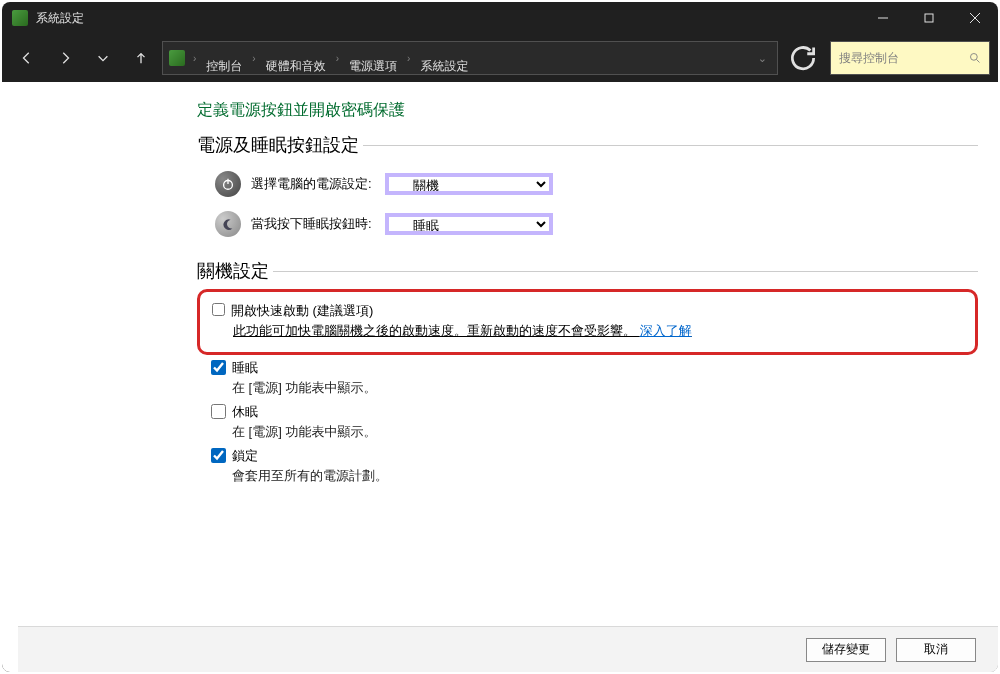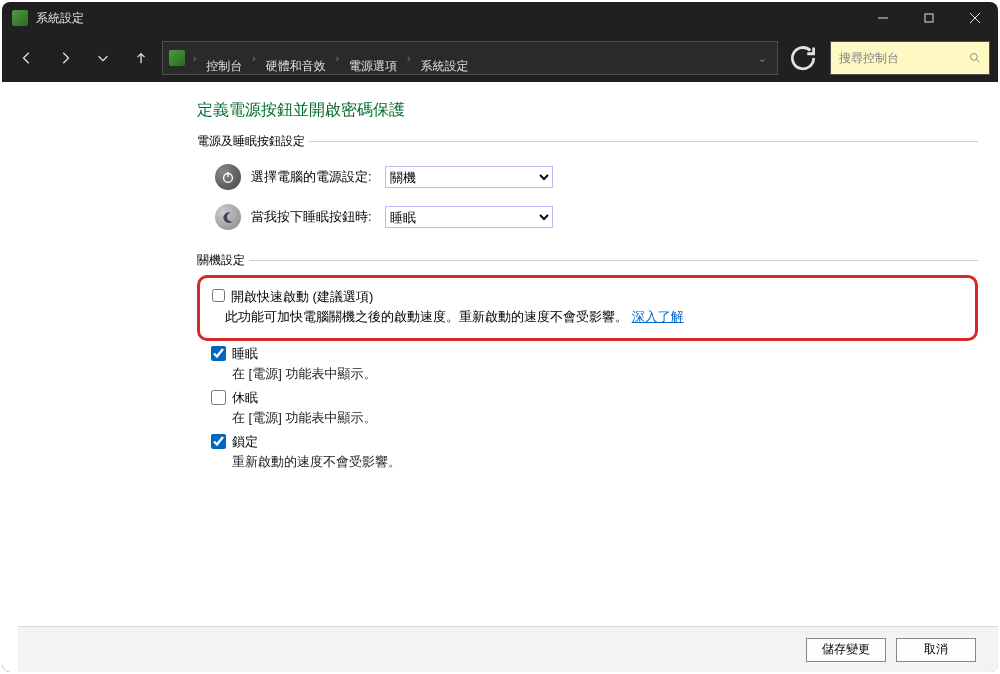--- a/index.html
+++ b/index.html
@@ -113,21 +113,21 @@
   margin-bottom: 12px;
 }
 .desc { margin-bottom: 20px; line-height: 1.5; }
 fieldset {
   border: none;
   border-top: 1px solid #ccc;
   padding: 0;
   margin: 0 0 18px 0;
 }
 fieldset > legend {
-  font-size: 12px;
+  font-size: 18px;
   padding: 0 4px 0 0;
   color: #000;
 }
 .row {
   display: flex;
   align-items: center;
   margin: 14px 0 4px 18px;
 }
 .icon-circle {
   width: 26px; height: 26px;
@@ -136,23 +136,23 @@
   margin-right: 10px;
 }
 .icon-power { background: radial-gradient(circle at 30% 30%, #888, #444); }
 .icon-sleep { background: radial-gradient(circle at 30% 30%, #ccc, #888); }
 .icon-circle svg { width: 14px; height: 14px; }
 .row-label { width: 134px; }
 select.combo {
   width: 168px;
   height: 22px;
   font-size: 13px;
-  border: 1px solid #c4b5fd;
+  border: 4px solid #c4b5fd;
   background: #fff;
-  padding: 0 0;
+  padding: 0 20px;
 }
 .highlight-row {
   border: 3px solid #d62828;
   border-radius: 10px;
   padding: 10px 14px 12px 12px;
   margin: 6px 0 4px 0;
 }
 .check-line {
   display: flex;
   align-items: flex-start;
@@ -301,21 +301,21 @@
       </fieldset>
 
       <fieldset>
         <legend>關機設定</legend>
 
         <div class="highlight-row">
           <div style="display:flex; align-items:flex-start;">
             <input type="checkbox" style="margin-right: 6px; margin-top: 1px;">
             <span class="check-label">開啟快速啟動 (建議選項)</span>
           </div>
-          <div style="margin:2px 0 0 13px;">
+          <div style="margin:2px 0 0 21px;text-decoration:underline;">
             <span>此功能可加快電腦關機之後的啟動速度。重新啟動的速度不會受影響。</span>
             <a class="link">深入了解</a>
           </div>
         </div>
 
         <div class="check-line">
           <input type="checkbox" checked="" style="">
           <span class="check-label">睡眠</span>
         </div>
         <div class="check-sub">在 [電源] 功能表中顯示。</div>
@@ -323,21 +323,21 @@
         <div class="check-line">
           <input type="checkbox" style="">
           <span class="check-label">休眠</span>
         </div>
         <div class="check-sub">在 [電源] 功能表中顯示。</div>
 
         <div class="check-line">
           <input type="checkbox" checked="" style="">
           <span class="check-label">鎖定</span>
         </div>
-        <div class="check-sub">重新啟動的速度不會受影響。</div>
+        <div class="check-sub">會套用至所有的電源計劃。</div>
       </fieldset>
     </div>
 
     <div style="position:absolute; bottom:0; left:16px; right:0;">
       <div class="button-bar">
         <button class="btn">儲存變更</button>
         <button class="btn">取消</button>
       </div>
     </div>
   </div>

